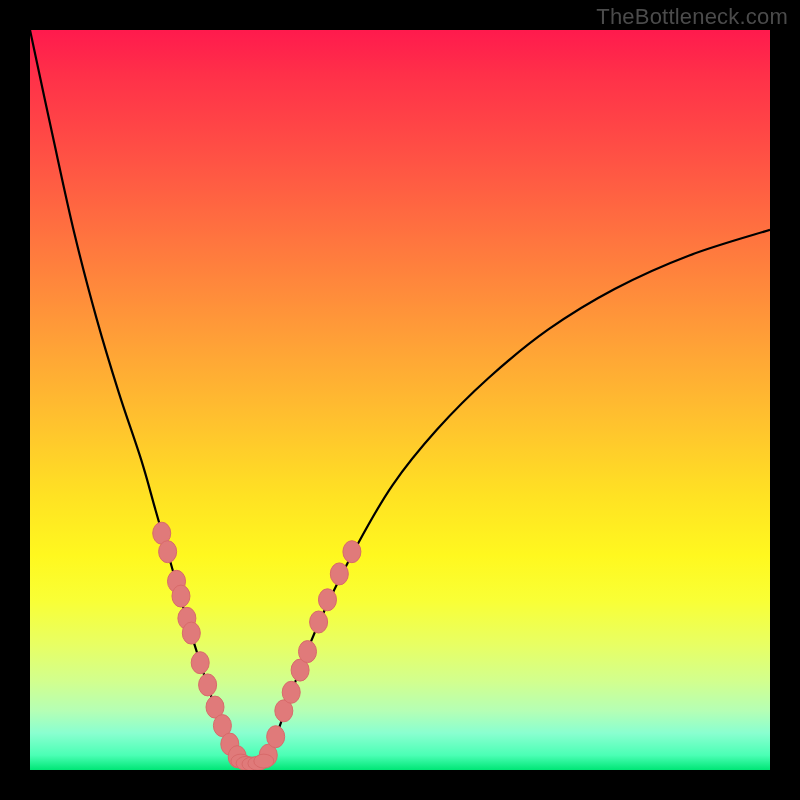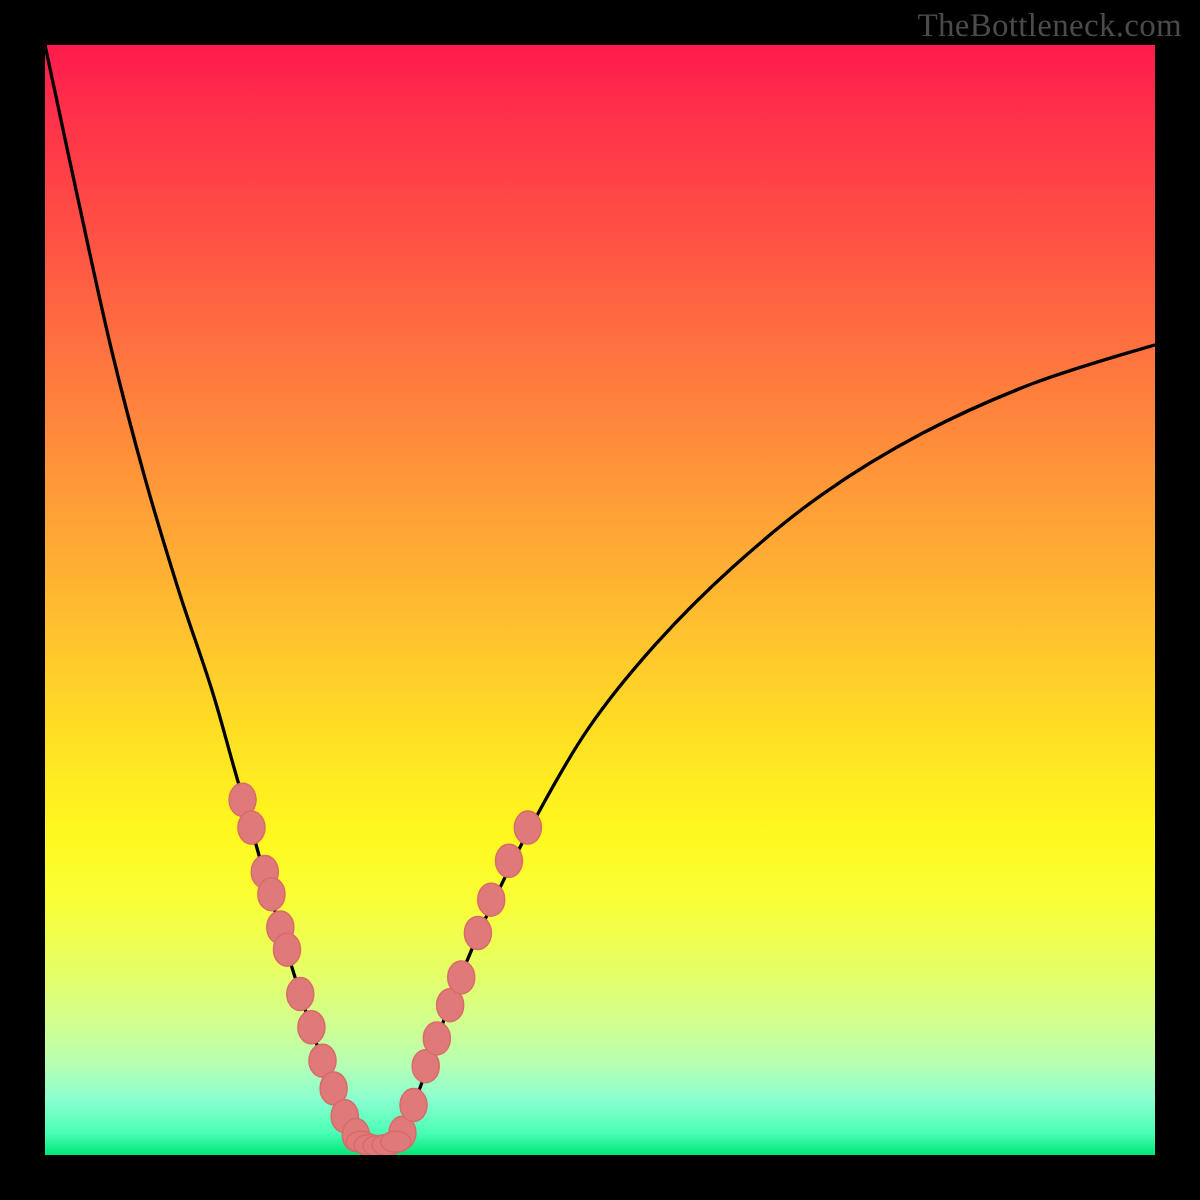--- a/index.html
+++ b/index.html
@@ -11,21 +11,20 @@
     overflow: hidden;
     font-family: Arial, Helvetica, sans-serif;
   }
   .frame {
     position: absolute;
     top: 0;
     left: 0;
     width: 800px;
     height: 800px;
     background: #000;
-    font-family: Liberation Serif, serif;
   }
   .plot-area {
     position: absolute;
     top: 30px;
     left: 30px;
     width: 740px;
     height: 740px;
     overflow: hidden;
   }
   .gradient {

